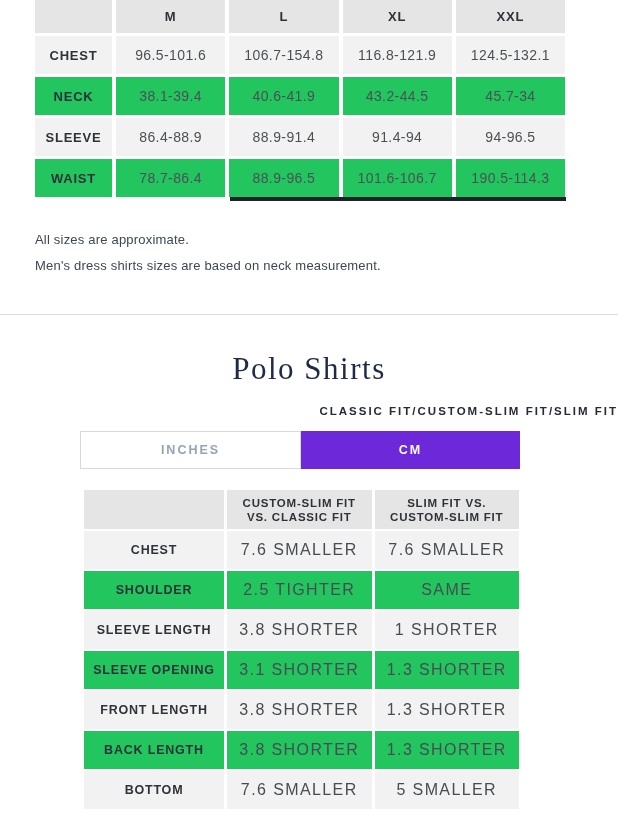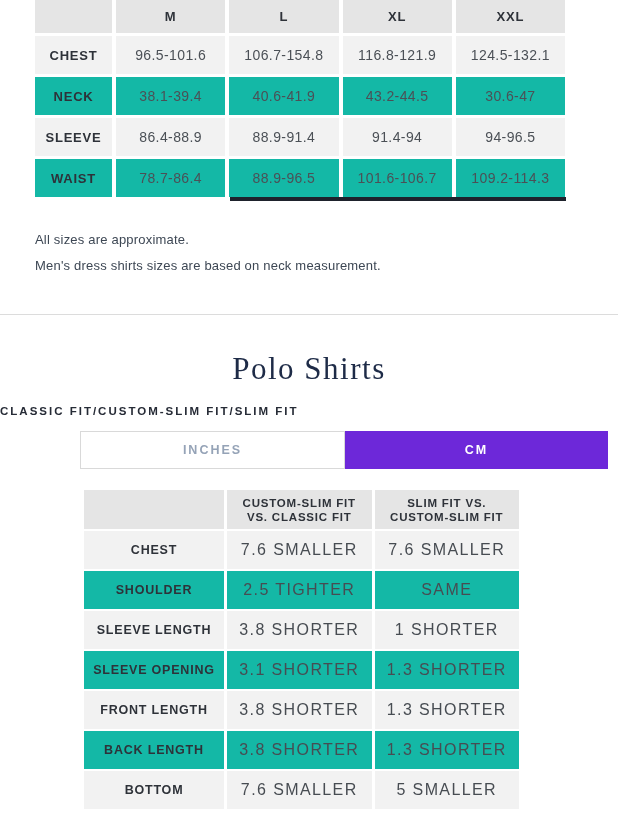--- a/index.html
+++ b/index.html
@@ -21,21 +21,21 @@
     display: flex; align-items: center; justify-content: center;
     height: 38px; font-size: 14px; color: #4b5056; letter-spacing: 0.4px;
     text-align: center;
   }
   .t1 .hdr { height: 33px; }
   .hdr, .label {
     font-weight: bold; color: #2e3239; font-size: 13px; letter-spacing: 0.8px;
   }
   .bg-h { background: #e5e5e5; }
   .bg-l { background: #f2f2f2; }
-  .bg-d { background: #14b8a6; }
+  .bg-d { background: #22c55e; }
 
   
   .hscroll-thumb {
     margin-left: 230px; width: 336px; height: 4px;
     background: #1e222c;
   }
 
   
   .notes { margin: 30px 0 0 35px; }
   .note {
@@ -49,27 +49,27 @@
     margin-top: 40px; width: 100%;
   }
 
   
   .polo-title {
     margin-top: 36px; text-align: center;
     font-family: "Liberation Serif", serif; font-weight: 400;
     font-size: 31px; color: #1e2b47; letter-spacing: 1.5px;
   }
   .polo-subtitle {
-    margin-top: 18px; text-align: left;
+    margin-top: 18px; text-align: right;
     font-size: 11.5px; font-weight: bold; letter-spacing: 2px;
     color: #262b36;
   }
 
   
-  .toggle { margin: 14px 0 0 80px; width: 528px; height: 38px; display: flex; }
+  .toggle { margin: 14px 0 0 80px; width: 440px; height: 38px; display: flex; }
   .toggle button {
     flex: 1; cursor: pointer; font-family: inherit;
     font-size: 12.5px; font-weight: bold; letter-spacing: 2px;
   }
   .tg-inches { background: #ffffff; border: 1px solid #d9d9d9; color: #95a3b7; }
   .tg-cm { background: #6d28d9; border: none; color: #ffffff; }
 
   
   .t2 {
     margin: 21px 0 0 84px; width: 435px;
@@ -102,33 +102,33 @@
     <div class="cell label bg-l">CHEST</div>
     <div class="cell bg-l">96.5-101.6</div>
     <div class="cell bg-l">106.7-154.8</div>
     <div class="cell bg-l">116.8-121.9</div>
     <div class="cell bg-l">124.5-132.1</div>
 
     <div class="cell label bg-d">NECK</div>
     <div class="cell bg-d">38.1-39.4</div>
     <div class="cell bg-d">40.6-41.9</div>
     <div class="cell bg-d">43.2-44.5</div>
-    <div class="cell bg-d">30.6-47</div>
+    <div class="cell bg-d">45.7-34</div>
 
     <div class="cell label bg-l">SLEEVE</div>
     <div class="cell bg-l">86.4-88.9</div>
     <div class="cell bg-l">88.9-91.4</div>
     <div class="cell bg-l">91.4-94</div>
     <div class="cell bg-l">94-96.5</div>
 
     <div class="cell label bg-d">WAIST</div>
     <div class="cell bg-d">78.7-86.4</div>
     <div class="cell bg-d">88.9-96.5</div>
     <div class="cell bg-d">101.6-106.7</div>
-    <div class="cell bg-d">109.2-114.3</div>
+    <div class="cell bg-d">190.5-114.3</div>
   </div>
 
   <div class="hscroll-thumb"></div>
 
   <div class="notes">
     <p class="note">All sizes are approximate.</p>
     <p class="note">Men's dress shirts sizes are based on neck measurement.</p>
   </div>
 
   <hr class="divider">

